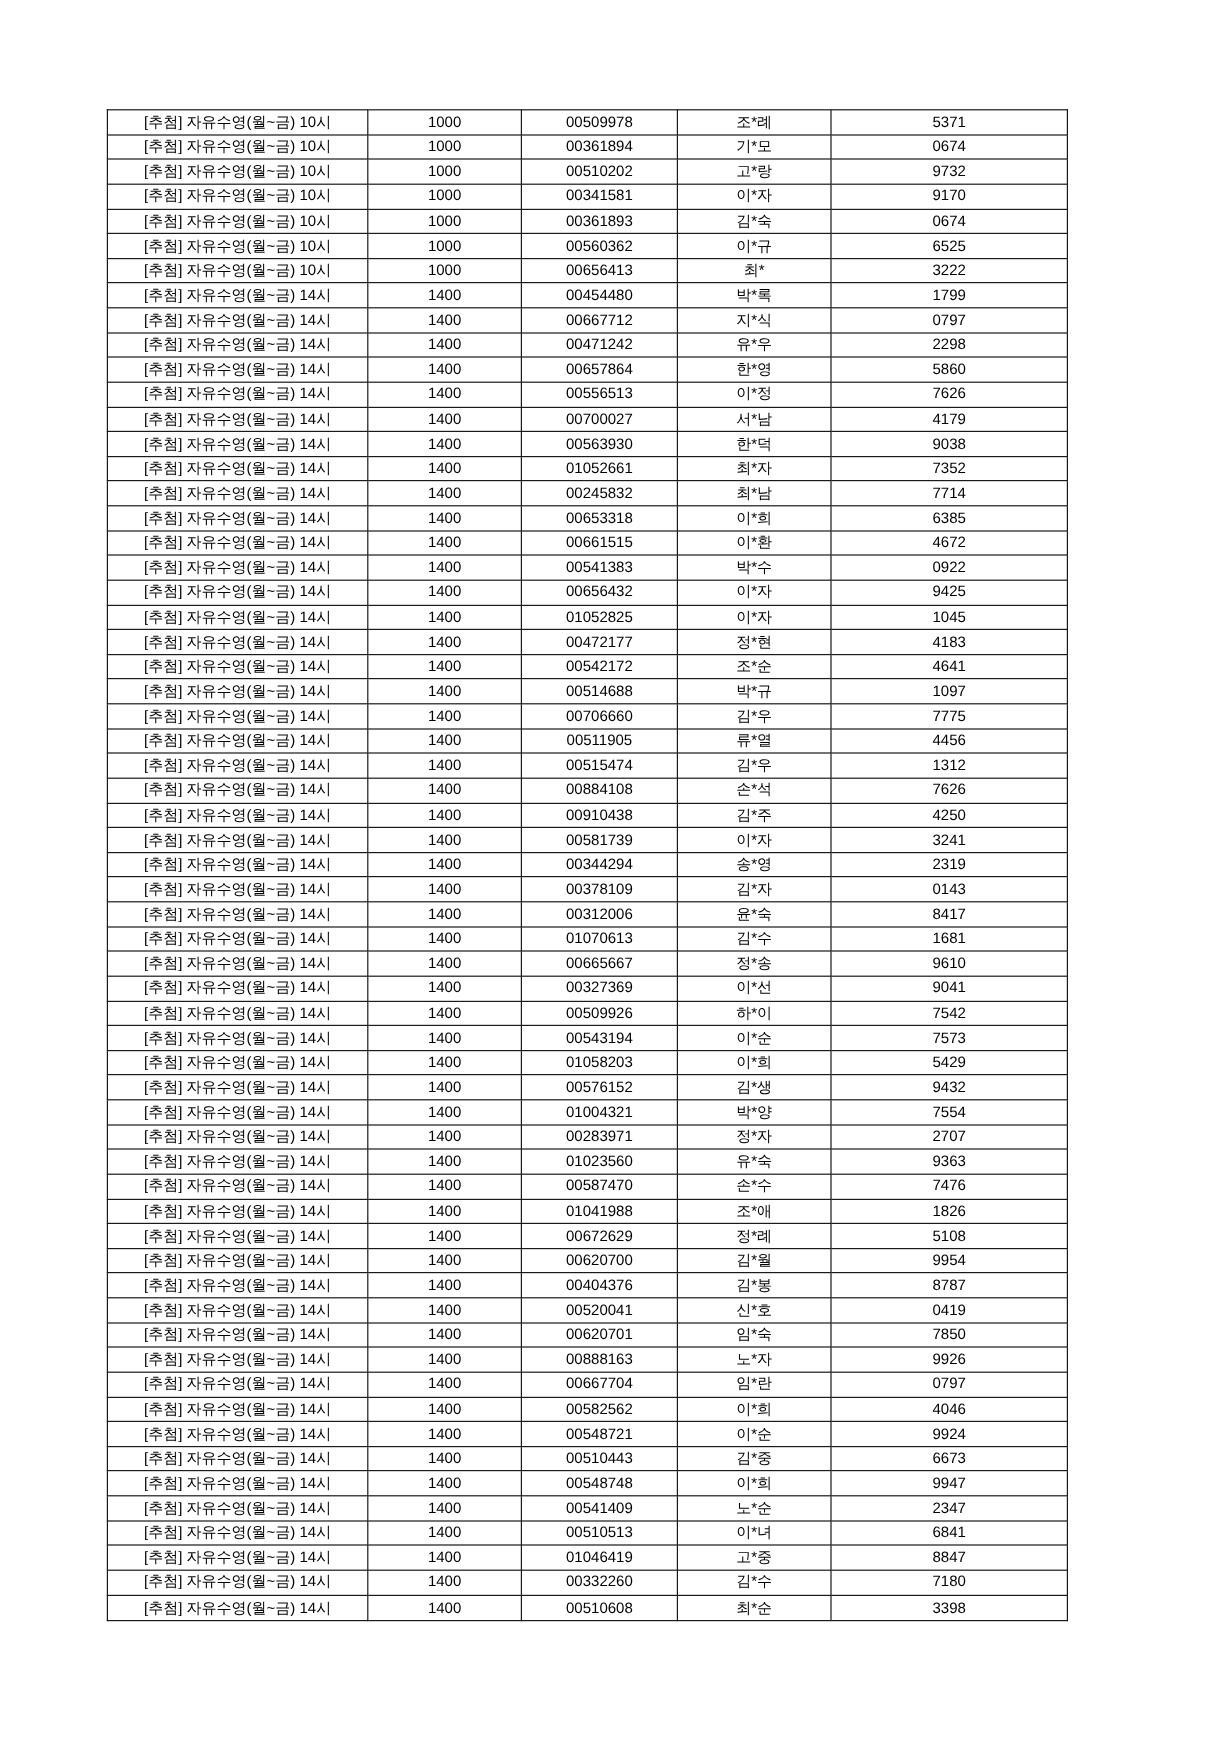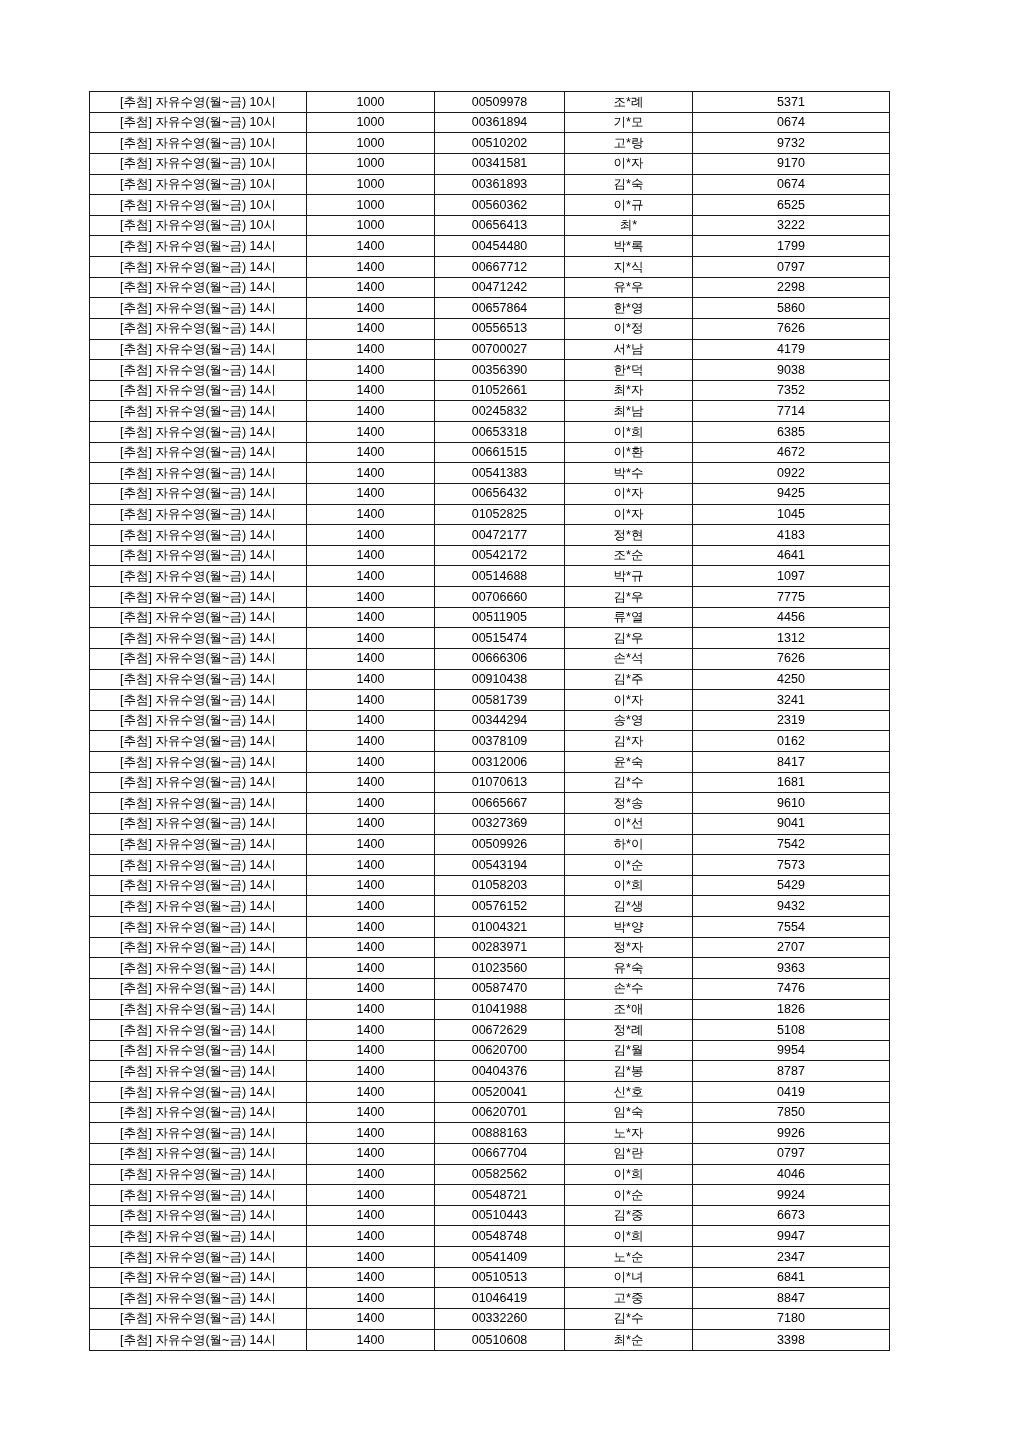--- a/index.html
+++ b/index.html
@@ -137,21 +137,21 @@
         <tr>
           <td>[추첨] 자유수영(월~금) 14시</td>
           <td>1400</td>
           <td>00700027</td>
           <td>서*남</td>
           <td>4179</td>
         </tr>
         <tr>
           <td>[추첨] 자유수영(월~금) 14시</td>
           <td>1400</td>
-          <td>00356390</td>
+          <td>00563930</td>
           <td>한*덕</td>
           <td>9038</td>
         </tr>
         <tr>
           <td>[추첨] 자유수영(월~금) 14시</td>
           <td>1400</td>
           <td>01052661</td>
           <td>최*자</td>
           <td>7352</td>
         </tr>
@@ -235,21 +235,21 @@
         <tr>
           <td>[추첨] 자유수영(월~금) 14시</td>
           <td>1400</td>
           <td>00515474</td>
           <td>김*우</td>
           <td>1312</td>
         </tr>
         <tr>
           <td>[추첨] 자유수영(월~금) 14시</td>
           <td>1400</td>
-          <td>00666306</td>
+          <td>00884108</td>
           <td>손*석</td>
           <td>7626</td>
         </tr>
         <tr>
           <td>[추첨] 자유수영(월~금) 14시</td>
           <td>1400</td>
           <td>00910438</td>
           <td>김*주</td>
           <td>4250</td>
         </tr>
@@ -265,21 +265,21 @@
           <td>1400</td>
           <td>00344294</td>
           <td>송*영</td>
           <td>2319</td>
         </tr>
         <tr>
           <td>[추첨] 자유수영(월~금) 14시</td>
           <td>1400</td>
           <td>00378109</td>
           <td>김*자</td>
-          <td>0162</td>
+          <td>0143</td>
         </tr>
         <tr>
           <td>[추첨] 자유수영(월~금) 14시</td>
           <td>1400</td>
           <td>00312006</td>
           <td>윤*숙</td>
           <td>8417</td>
         </tr>
         <tr>
           <td>[추첨] 자유수영(월~금) 14시</td>

